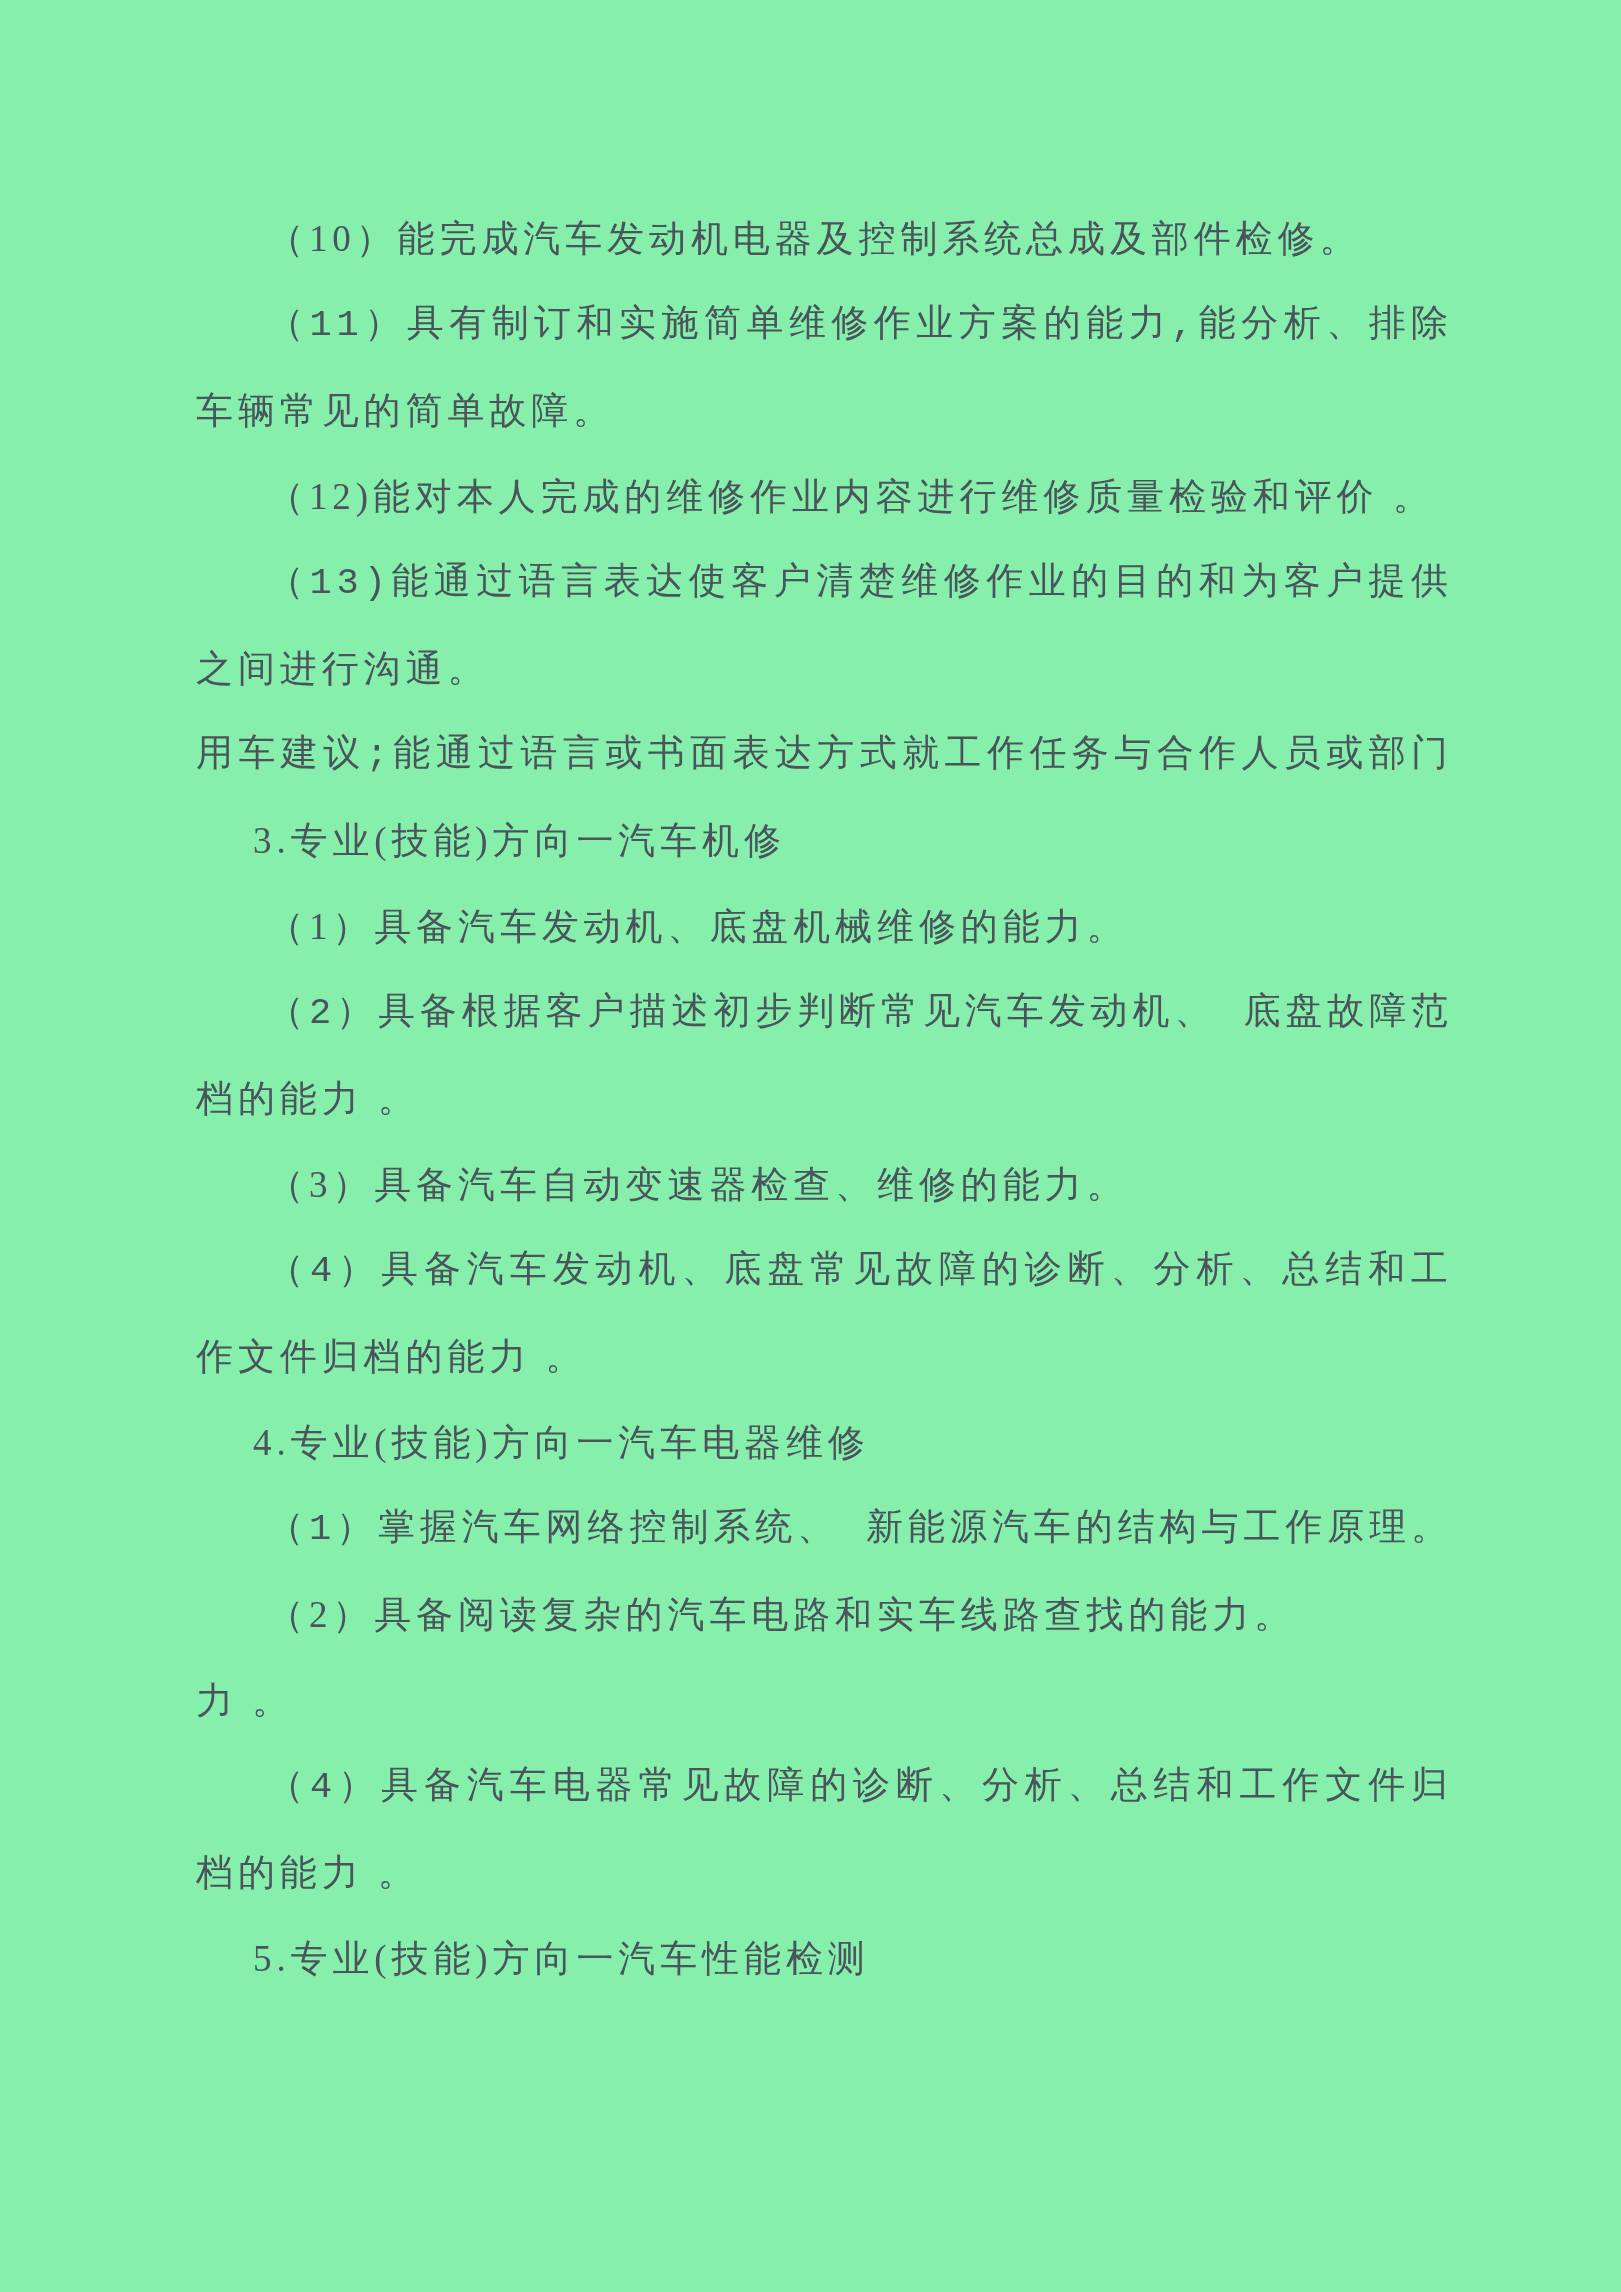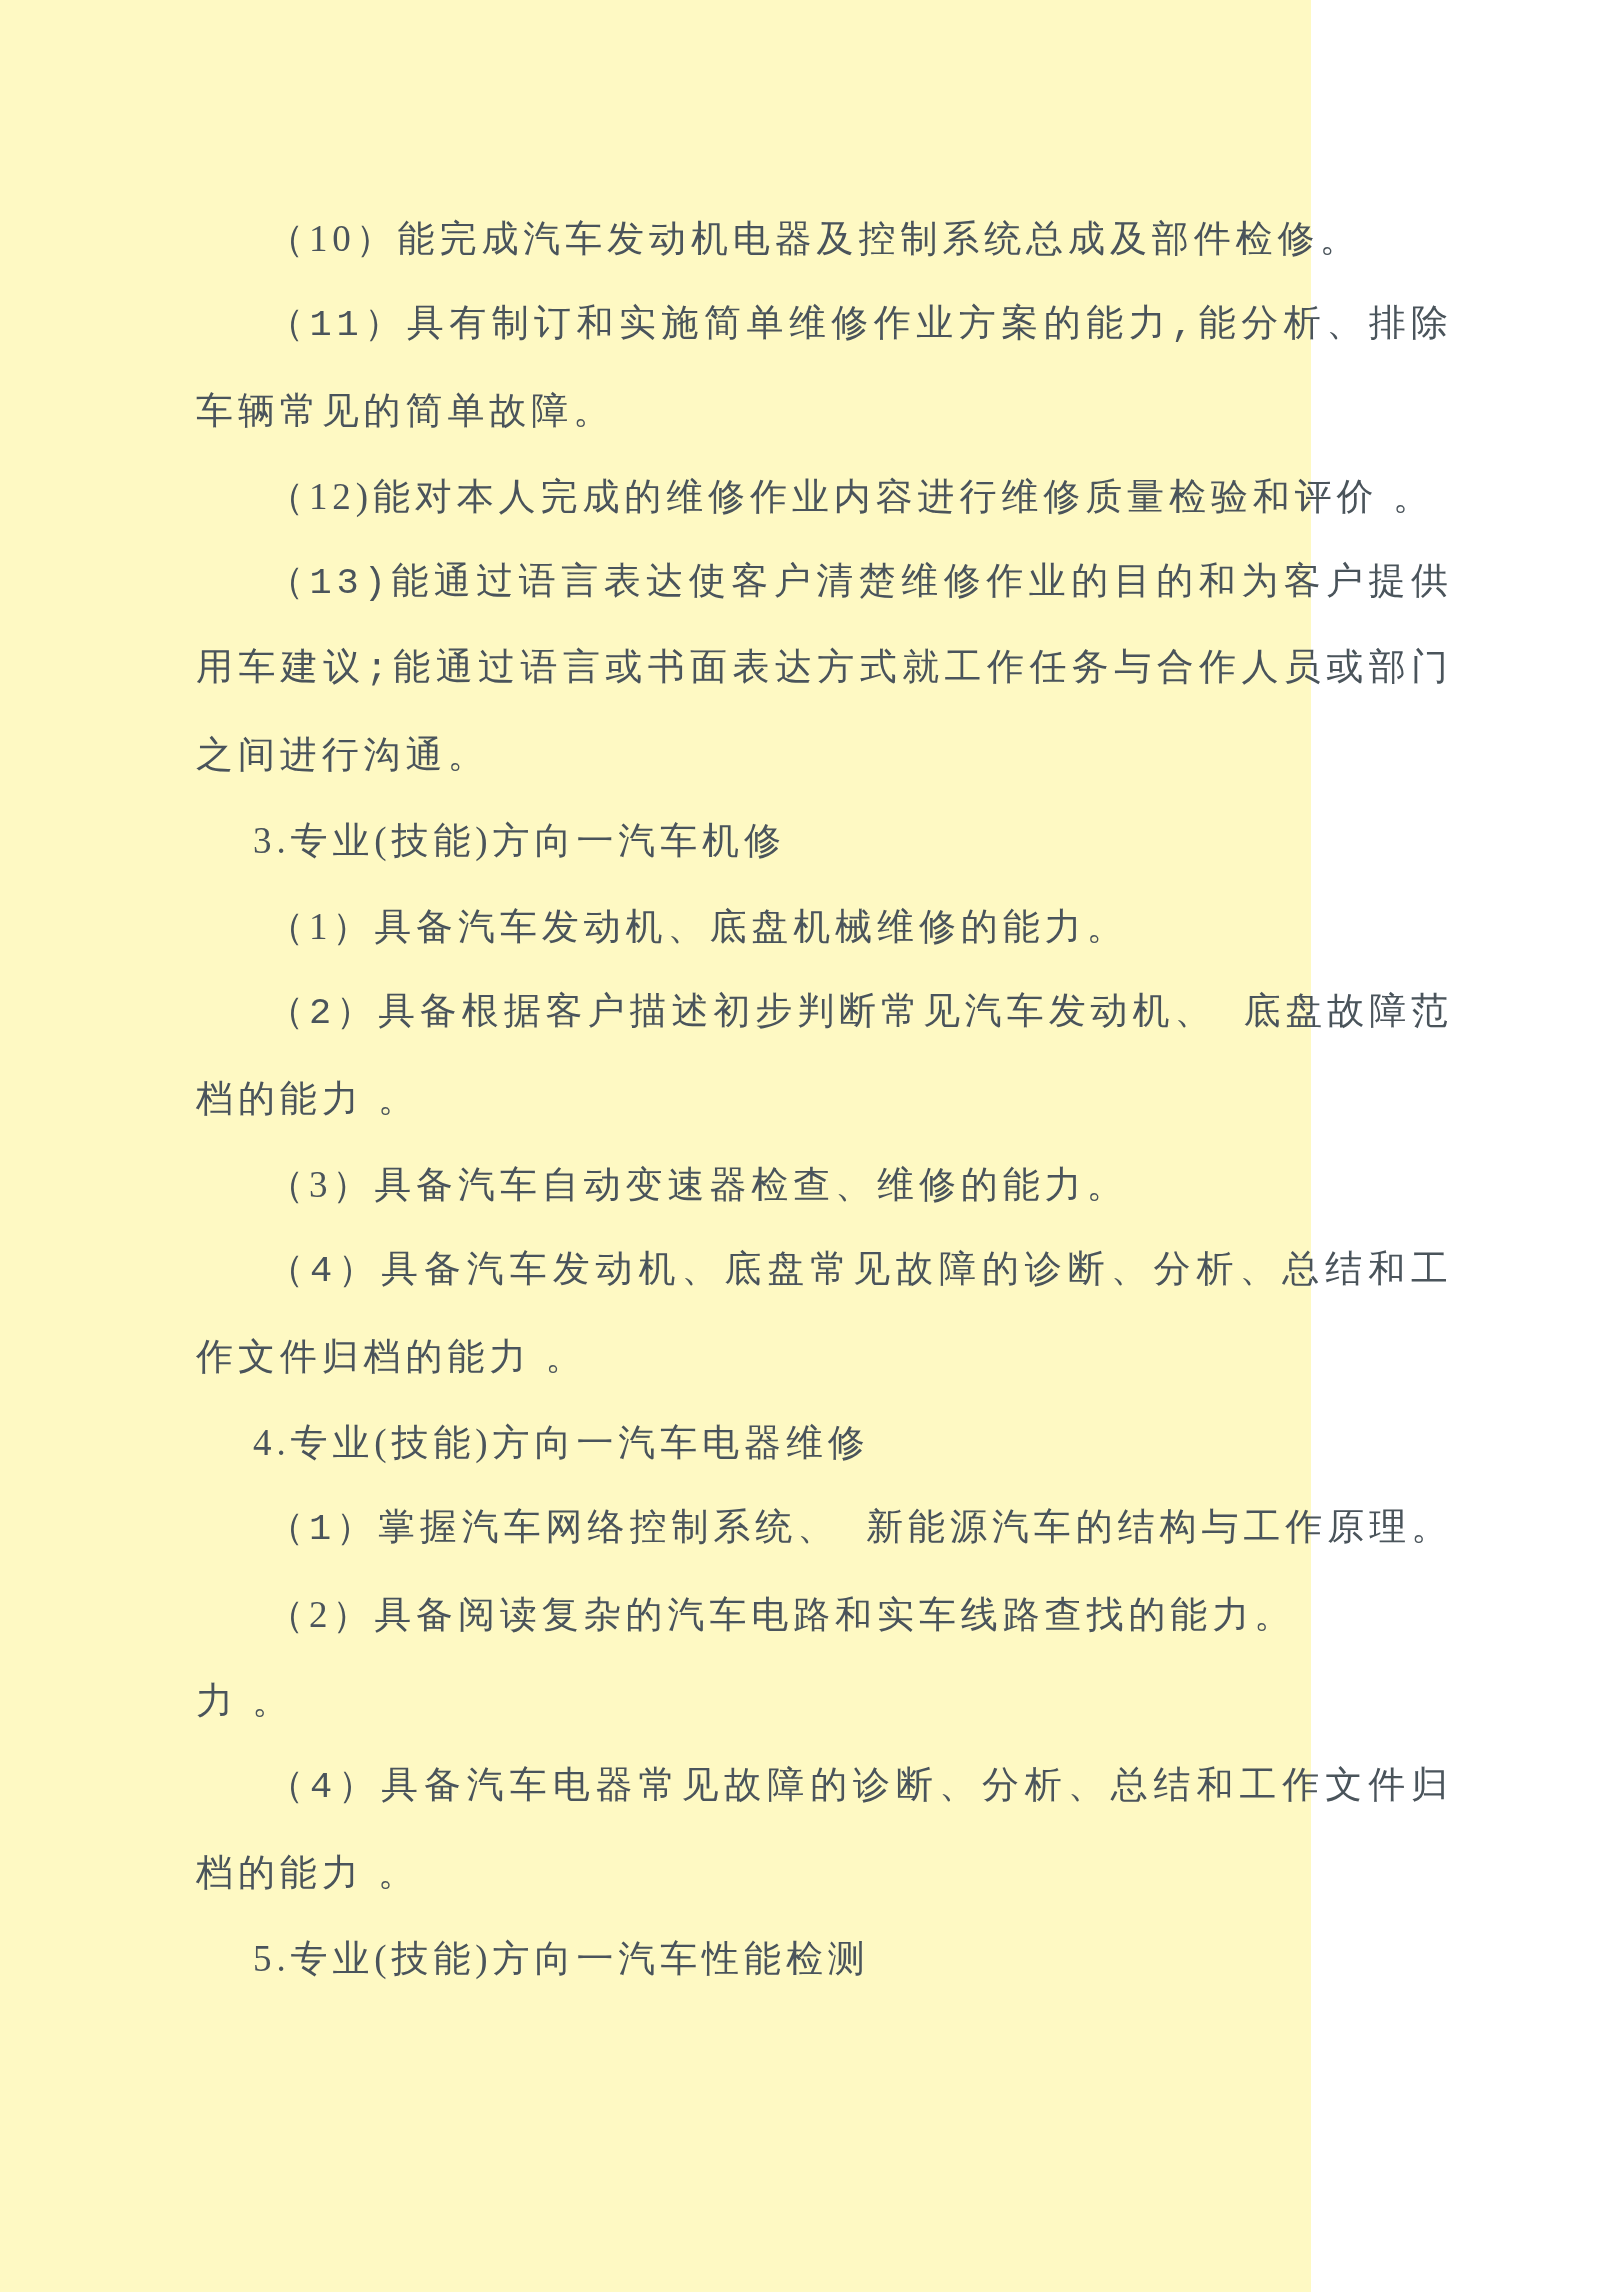--- a/index.html
+++ b/index.html
@@ -8,23 +8,23 @@
     background: #ffffff;
   }
   body {
     width: 1621px;
     height: 2293px;
     overflow: hidden;
     font-family: "Liberation Serif", "DejaVu Serif", serif;
   }
   .page {
     position: relative;
-    width: 1311px;
+    width: 1621px;
     height: 2293px;
-    background: #fef9c3;
+    background: #86efac;
   }
   .content {
     position: absolute;
     left: 196px;
     top: 196px;
     width: 1257px;
     color: #4a545b;
   }
   .line {
     font-size: 37px;
@@ -51,22 +51,22 @@
 </head>
 <body>
 
 <div class="page">
   <div class="content">
     <div class="line indent">（10）能完成汽车发动机电器及控制系统总成及部件检修。</div>
     <div class="line indent fill">（11）具有制订和实施简单维修作业方案的能力,能分析、排除</div>
     <div class="line">车辆常见的简单故障。</div>
     <div class="line indent">（12)能对本人完成的维修作业内容进行维修质量检验和评价 。</div>
     <div class="line indent fill">（13)能通过语言表达使客户清楚维修作业的目的和为客户提供</div>
+    <div class="line">之间进行沟通。</div>
     <div class="line fill">用车建议;能通过语言或书面表达方式就工作任务与合作人员或部门</div>
-    <div class="line">之间进行沟通。</div>
     <div class="line heading">3.专业(技能)方向一汽车机修</div>
     <div class="line indent">（1）具备汽车发动机、底盘机械维修的能力。</div>
     <div class="line indent fill">（2）具备根据客户描述初步判断常见汽车发动机、 底盘故障范</div>
     <div class="line">档的能力 。</div>
     <div class="line indent">（3）具备汽车自动变速器检查、维修的能力。</div>
     <div class="line indent fill">（4）具备汽车发动机、底盘常见故障的诊断、分析、总结和工</div>
     <div class="line">作文件归档的能力 。</div>
     <div class="line heading">4.专业(技能)方向一汽车电器维修</div>
     <div class="line indent fill">（1）掌握汽车网络控制系统、 新能源汽车的结构与工作原理。</div>
     <div class="line indent">（2）具备阅读复杂的汽车电路和实车线路查找的能力。</div>

